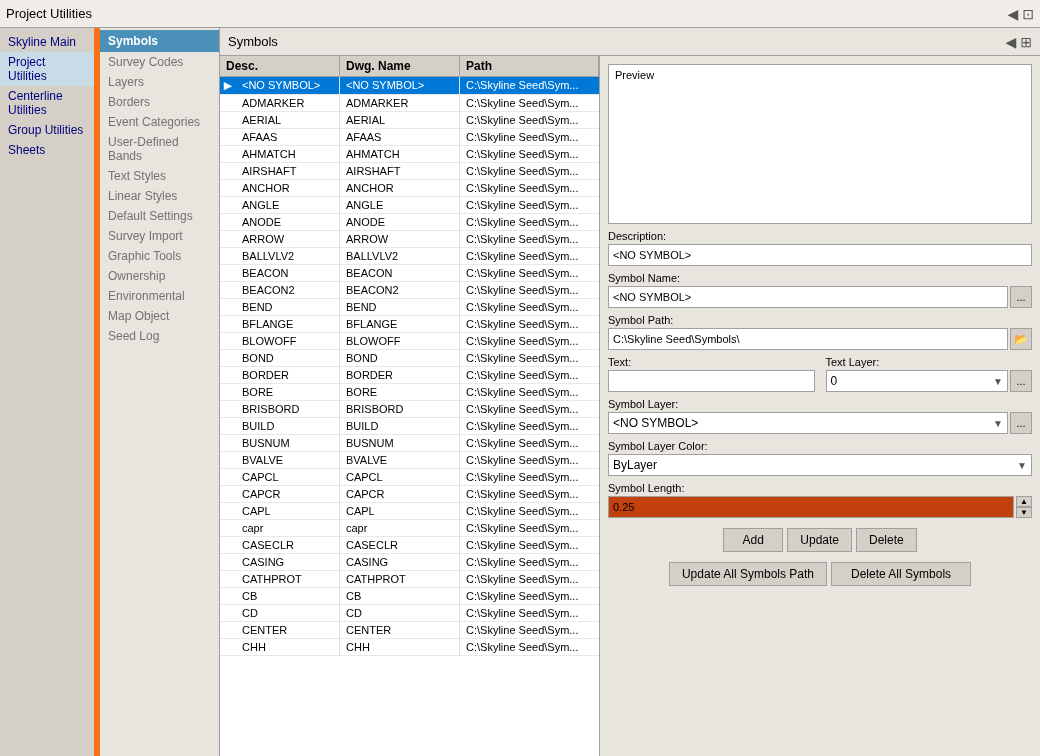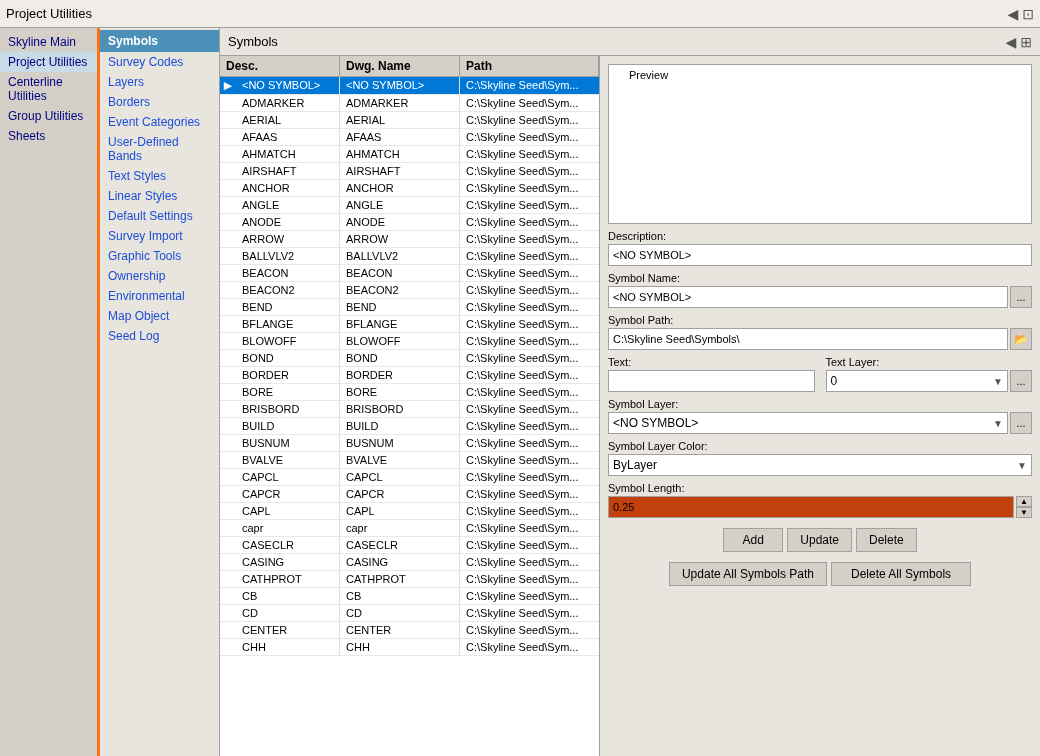--- a/index.html
+++ b/index.html
@@ -8,28 +8,28 @@
     
     .top-bar { display: flex; align-items: center; justify-content: space-between; background: #f0ede8; border-bottom: 1px solid #a0a0a0; padding: 3px 6px; height: 28px; }
     .top-bar-title { font-size: 13px; color: #000; }
     .top-bar-icons { display: flex; gap: 4px; }
     .top-bar-icons span { cursor: pointer; font-size: 14px; color: #555; }
 
     
     .outer { display: flex; height: calc(756px - 28px); }
 
     
-    .sidebar { width: 100px; background: #d4d0c8; border-right: 3px solid #f97316; display: flex; flex-direction: column; padding: 4px 0; }
+    .sidebar { width: 100px; background: #d4d0c8; border-right: 6px solid #f97316; display: flex; flex-direction: column; padding: 4px 0; }
     .sidebar-item { padding: 3px 8px; cursor: pointer; color: #000080; font-size: 12px; }
     .sidebar-item.active { background: #c8dce8; }
 
     
     .middle { width: 120px; background: #e8e4de; border-right: 1px solid #a0a0a0; display: flex; flex-direction: column; padding: 2px 0; }
     .middle-header { background: #4a90b8; color: #fff; padding: 4px 8px; font-size: 12px; font-weight: bold; cursor: pointer; }
-    .middle-item { padding: 3px 8px; cursor: pointer; color: #1d4ed8; font-size: 12px; }
+    .middle-item { padding: 3px 8px; cursor: pointer; color: #737373; font-size: 12px; }
 
     
     .main { flex: 1; display: flex; flex-direction: column; background: #e8e4de; }
 
     
     .symbols-header { display: flex; align-items: center; justify-content: space-between; background: #e8e4de; border-bottom: 1px solid #a0a0a0; padding: 4px 8px; height: 28px; }
     .symbols-title { font-size: 13px; color: #000; }
     .symbols-icons { display: flex; gap: 4px; }
     .symbols-icons span { cursor: pointer; font-size: 14px; color: #555; }
 
@@ -51,21 +51,21 @@
     .cell { padding: 2px 6px; overflow: hidden; white-space: nowrap; text-overflow: ellipsis; font-size: 11px; color: #000; }
     .cell-desc { width: 120px; border-right: 1px solid #e0e0e0; }
     .cell-dwg { width: 120px; border-right: 1px solid #e0e0e0; }
     .cell-path { flex: 1; }
     .cell-arrow { width: 16px; display: flex; align-items: center; justify-content: center; color: #000; }
 
     
     .right-panel { flex: 1; padding: 8px; background: #e8e4de; display: flex; flex-direction: column; gap: 6px; overflow-y: auto; }
 
     .preview-box { border: 1px solid #a0a0a0; background: #fff; height: 160px; position: relative; }
-    .preview-label { position: absolute; top: 4px; left: 20px; font-size: 11px; color: #000; }
+    .preview-label { position: absolute; top: 4px; left: 6px; font-size: 11px; color: #000; }
 
     .field-group { display: flex; flex-direction: column; gap: 2px; }
     .field-label { font-size: 11px; color: #000; }
     .field-input { height: 22px; border: 1px solid #a0a0a0; background: #fff; padding: 2px 4px; font-size: 11px; display: flex; align-items: center; }
     .field-input-row { display: flex; align-items: center; gap: 2px; }
     .field-input-row .field-input { flex: 1; }
     .btn-dots { width: 22px; height: 22px; border: 1px solid #a0a0a0; background: #d4d0c8; cursor: pointer; display: flex; align-items: center; justify-content: center; font-size: 11px; }
     .btn-folder { width: 22px; height: 22px; border: 1px solid #a0a0a0; background: #d4d0c8; cursor: pointer; display: flex; align-items: center; justify-content: center; font-size: 11px; }
 
     .two-col { display: flex; gap: 11px; }

